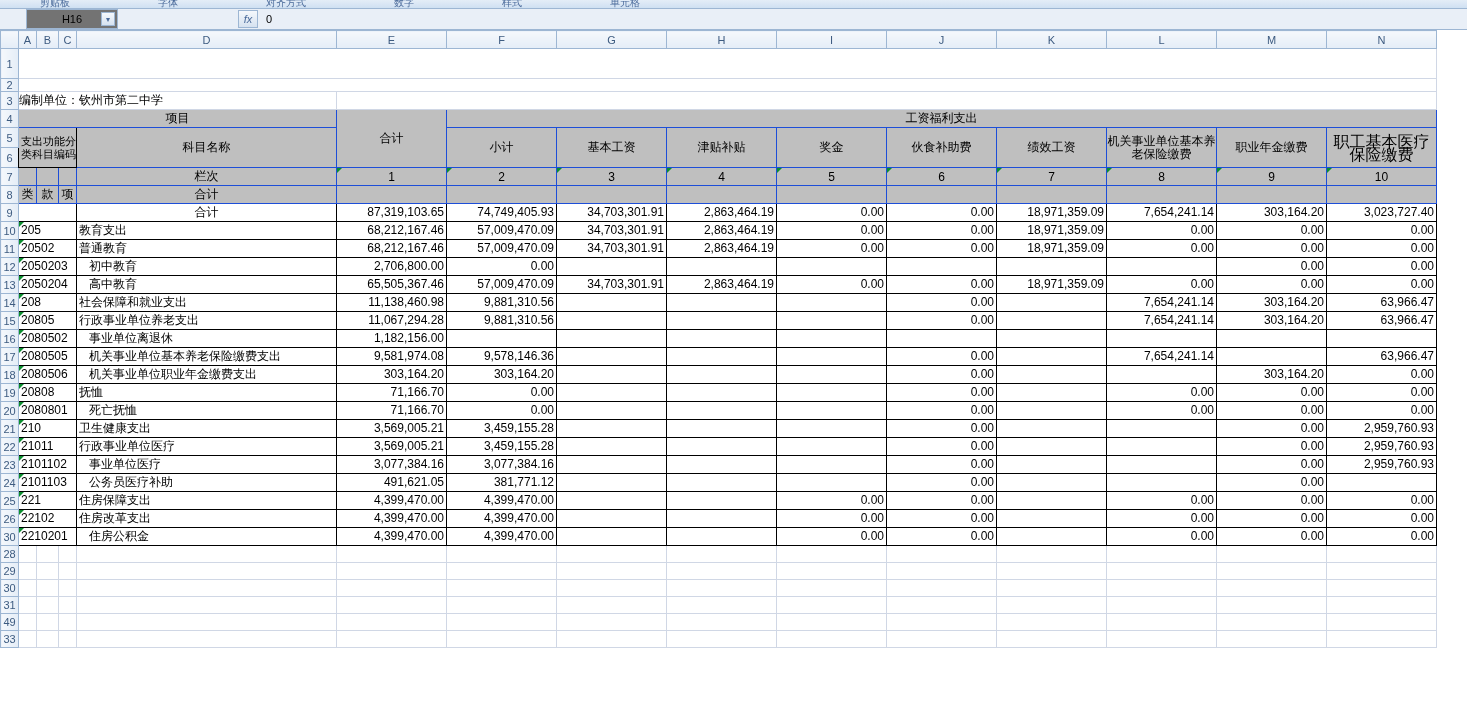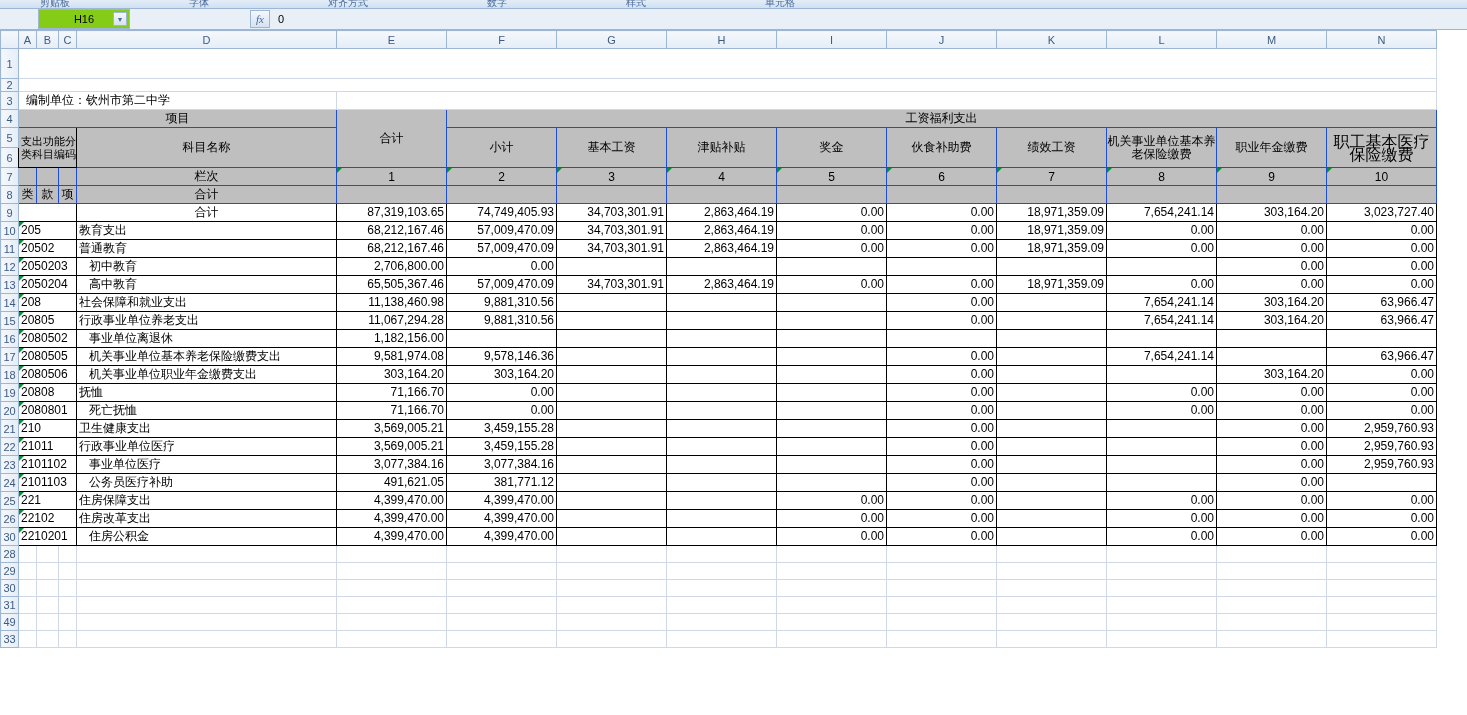--- a/index.html
+++ b/index.html
@@ -1,42 +1,42 @@
 <!DOCTYPE html>
 <html><head>
 <meta charset="utf-8">
 <style>
   html,body{margin:0;padding:0;font-family:"SimSun","宋体",Arial,sans-serif;font-size:12px;background:#fff;color:#000;overflow:hidden}
   .app{display:flex;flex-direction:column;width:1467px;height:715px;background:#fff}
   
-  .ribbon{height:8px;background:linear-gradient(#e4edf7,#cfe0f2);border-bottom:1px solid #9db6d3;display:flex;align-items:flex-end;gap:119px;padding-left:40px;color:#4a6a9a;font-size:10px}
+  .ribbon{height:8px;background:linear-gradient(#e4edf7,#cfe0f2);border-bottom:1px solid #9db6d3;display:flex;align-items:flex-end;gap:88px;padding-left:40px;color:#4a6a9a;font-size:10px}
   .ribbon span{transform:translateY(2px)}
   
   .fbar{height:20px;background:#e9eff7;border-bottom:1px solid #9db6d3;display:flex;align-items:center}
-  .namebox{width:90px;height:18px;margin-left:38px;background:#84cc16;border:1px solid #9db6d3;display:flex;align-items:center;justify-content:center;font-size:11px;position:relative}
+  .namebox{width:90px;height:18px;margin-left:26px;background:#737373;border:1px solid #9db6d3;display:flex;align-items:center;justify-content:center;font-size:11px;position:relative}
   .namebox .dd{position:absolute;right:2px;top:2px;width:12px;height:12px;background:linear-gradient(#f5f8fc,#d6e2f0);border:1px solid #9db6d3;display:flex;align-items:center;justify-content:center;font-size:8px;color:#4a6a9a}
   .fxarea{display:flex;align-items:center;margin-left:120px}
-  .fxbtn{width:18px;height:16px;border:1px solid #9db6d3;background:linear-gradient(#f5f8fc,#d6e2f0);display:flex;align-items:center;justify-content:center;font-style:italic;font-family:Liberation Serif, serif;font-size:11px;color:#4a6a9a;margin-right:4px}
+  .fxbtn{width:18px;height:16px;border:1px solid #9db6d3;background:linear-gradient(#f5f8fc,#d6e2f0);display:flex;align-items:center;justify-content:center;font-style:italic;font-family:Liberation Sans, sans-serif;font-size:11px;color:#4a6a9a;margin-right:4px}
   .fxval{font-size:11px;padding-left:4px}
   
   .sheet{flex:1;overflow:auto;position:relative}
   table{border-collapse:collapse;table-layout:fixed}
   th,td{padding:0;margin:0;box-sizing:border-box}
   
   .colhdr th{background:linear-gradient(#f5f8fc,#e4edf7);border:1px solid #9db6d3;height:18px;font-weight:normal;color:#3d5b80;font-size:11px;text-align:center}
   
   .rowhdr{background:linear-gradient(90deg,#f5f8fc,#e4edf7);border:1px solid #9db6d3;text-align:center;color:#3d5b80;font-size:11px}
   
   .cell{border:1px solid #d0d7e5;height:17px;line-height:17px;padding:0 2px;white-space:nowrap;overflow:hidden;font-size:12px}
   .empty{border:1px solid #d0d7e5}
   
   .band{background:#bfbfbf;border:1px solid #1d4ed8;text-align:center;vertical-align:middle}
   .bandL{background:#bfbfbf;border:1px solid #000;text-align:right;vertical-align:middle}
   
-  .orgcell{border:1px solid #d0d7e5;padding-left:7px}
+  .orgcell{border:1px solid #d0d7e5;padding-left:0}
   
   .b{border:1px solid #000;height:17px;line-height:17px;padding:0 2px;white-space:nowrap;overflow:hidden}
   .r{text-align:right}
   .l{text-align:left}
   .c{text-align:center}
   
   .tri{position:relative}
   .tri::before{content:"";position:absolute;left:0;top:0;border-top:5px solid #0a8f2e;border-right:5px solid transparent}
   
   .w-row{width:18px}

